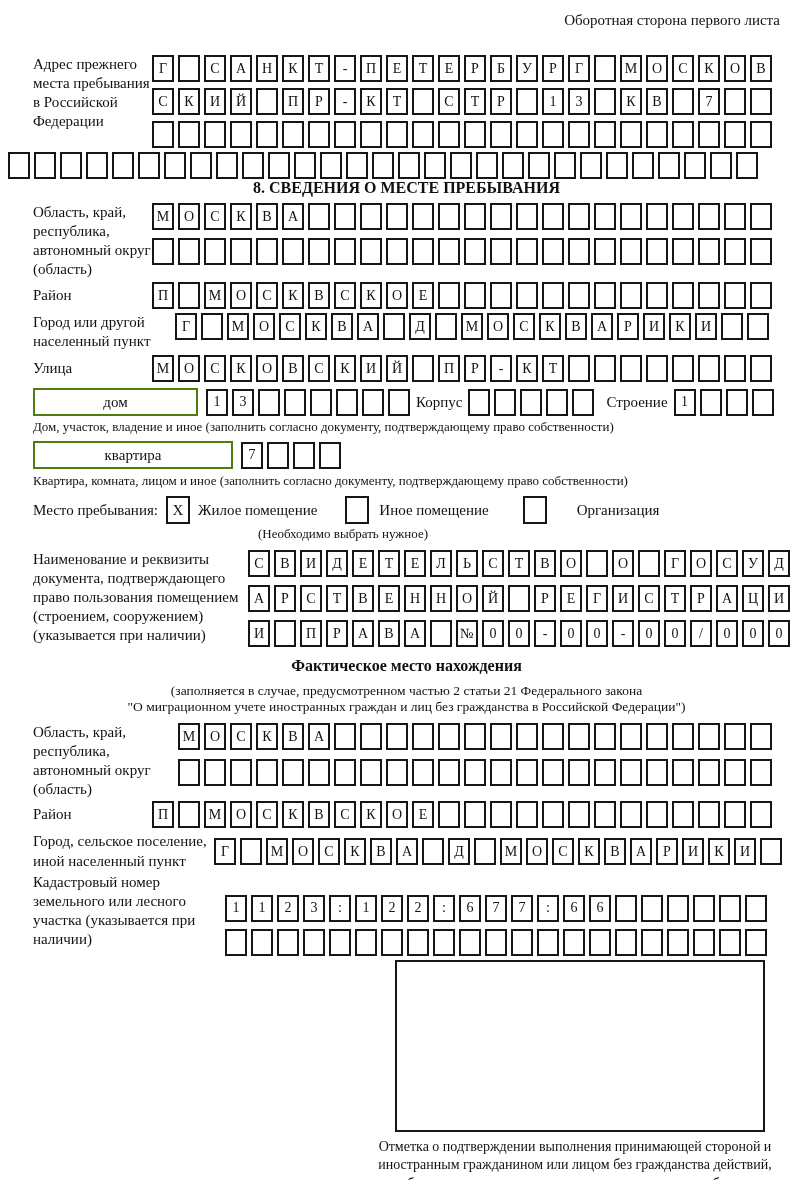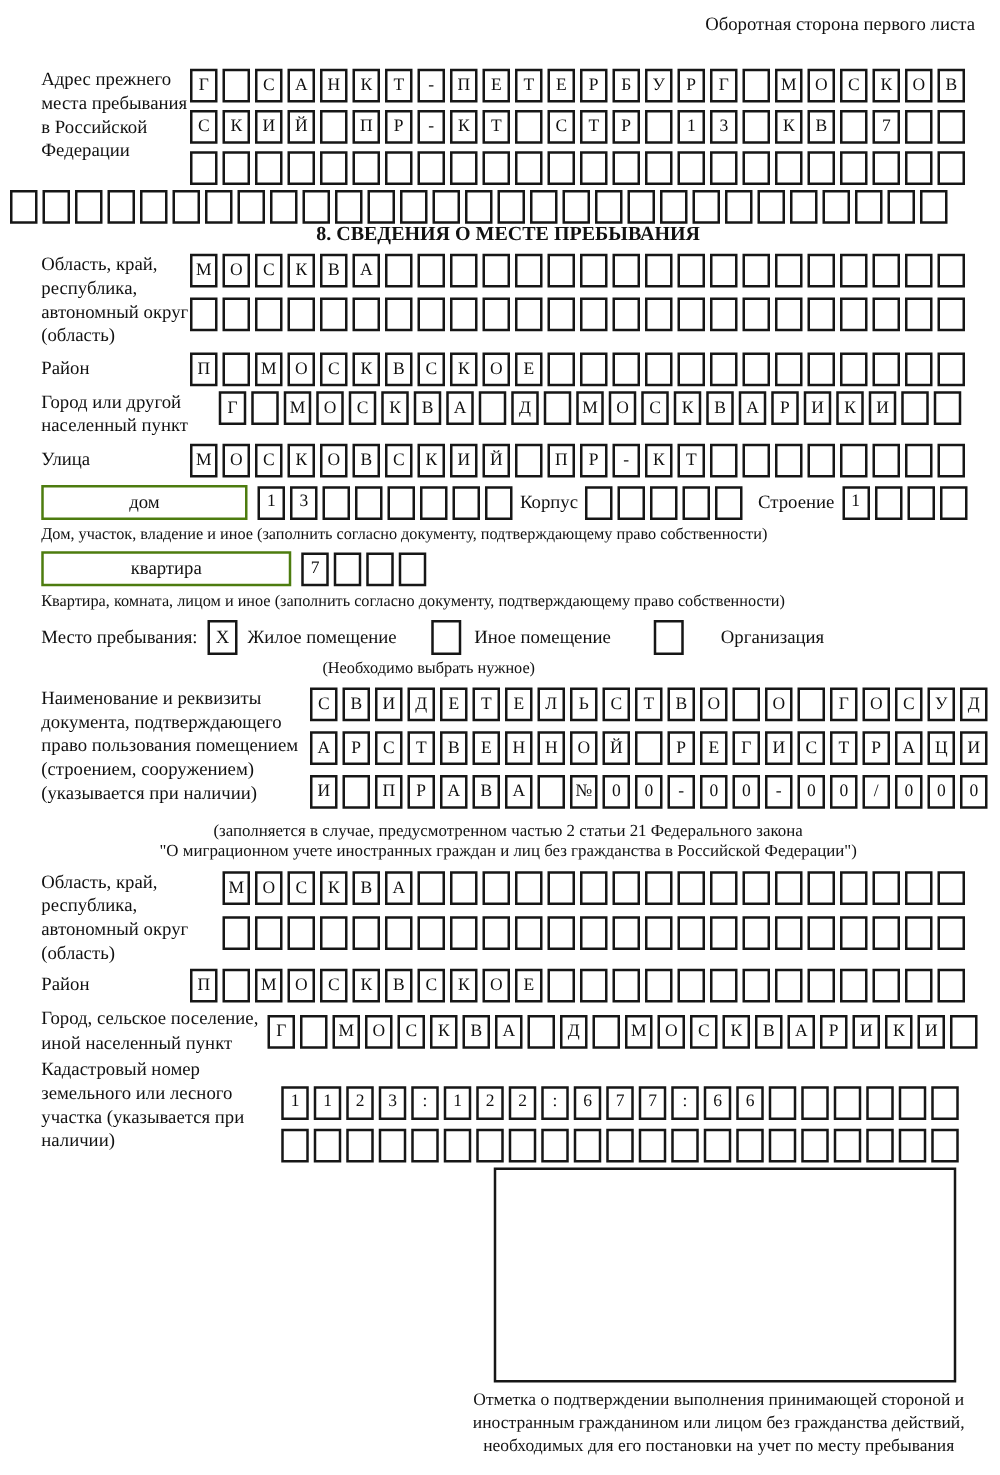--- a/index.html
+++ b/index.html
@@ -424,20 +424,21 @@
           <div class="cell">0</div>
           <div class="cell">0</div>
           <div class="cell">/</div>
           <div class="cell">0</div>
           <div class="cell">0</div>
           <div class="cell">0</div>
         </div>
     </div>
   </div>
 
+  <div class="sec-title" style="margin-bottom:8px;">Фактическое место нахождения</div>
   <div class="caption caption-center" style="font-size:13.5px;">(заполняется в случае, предусмотренном частью 2 статьи 21 Федерального закона</div>
   <div class="caption caption-center" style="font-size:13.5px;margin-bottom:8px;">"О миграционном учете иностранных граждан и лиц без гражданства в Российской Федерации")</div>
 
   <div class="frow" style="margin-bottom:2px;">
     <div class="flabel" style="width:145px;">Область, край, республика, автономный округ (область)</div>
     <div class="cellcol" style="gap:9px;">
       <div class="cells">
           <div class="cell">М</div>
           <div class="cell">О</div>
           <div class="cell">С</div>

